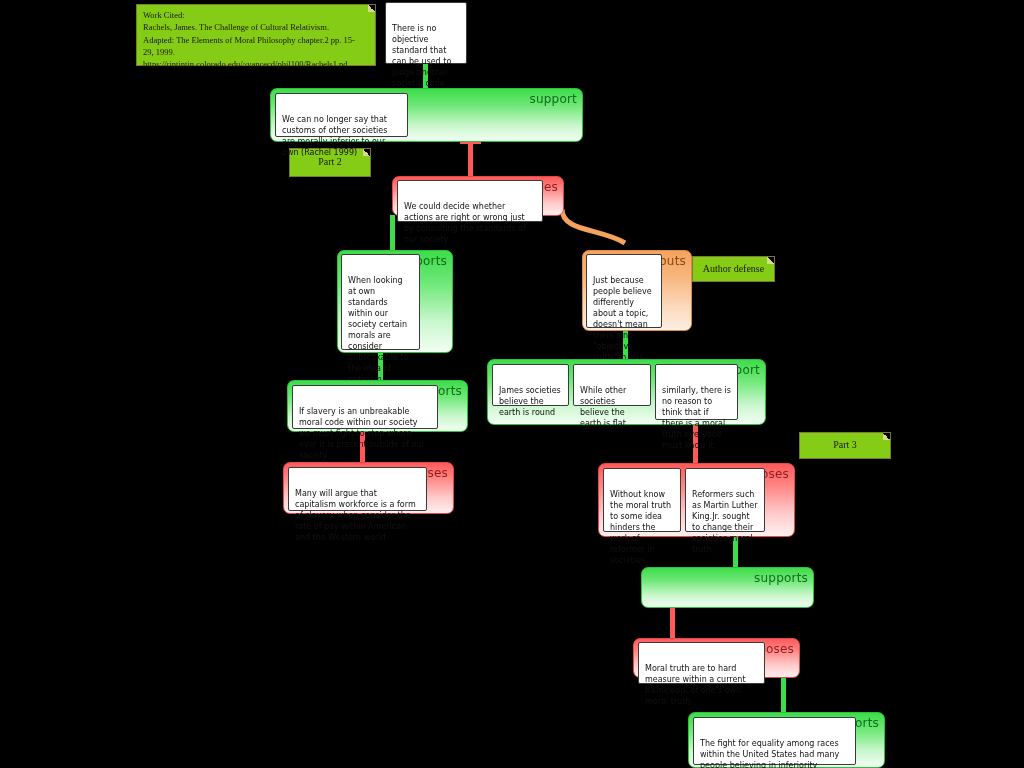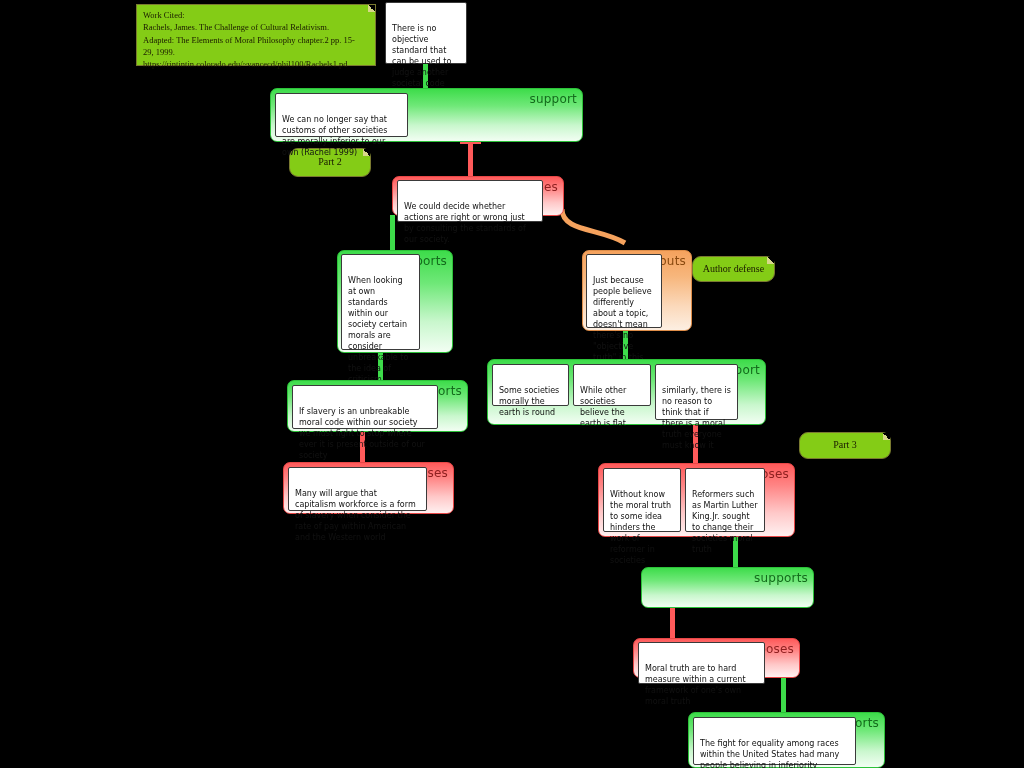--- a/index.html
+++ b/index.html
@@ -7,21 +7,21 @@
   body{width:1024px;height:768px;overflow:hidden;font-family:"Liberation Sans",sans-serif;}
   #canvas{position:relative;width:1024px;height:768px;background:#000;}
 
   
   .sticky{position:absolute;background:#84cc16;border:1px solid #7a7a30;
           color:#1a1a00;font-size:8.5px;line-height:1.45;padding:4px 6px;
           box-sizing:border-box;font-family:Liberation Serif, serif;}
   .sticky .fold{position:absolute;top:0;right:0;width:7px;height:7px;
           background:linear-gradient(225deg,#000 0 50%,#d8d88a 50% 100%);}
   .sticky.center{display:flex;align-items:center;justify-content:center;
-          font-size:10px;text-align:center;border-radius:9px;}
+          font-size:10px;text-align:center;}
   .cite-line{white-space:nowrap;}
 
   
   .grp{position:absolute;box-sizing:border-box;border-radius:7px;
        padding:5px 5px 5px 5px;}
   .grp.support{background:linear-gradient(180deg,#3ddc4a 0%,#6fe878 32%,#c9f7cd 70%,#f2fef3 100%);
                border:1px solid #2cc239;}
   .grp.oppose{background:linear-gradient(180deg,#ff5a5a 0%,#ff8585 30%,#ffc9c9 68%,#fff0f0 100%);
               border:1px solid #e84747;}
   .grp.rebut{background:linear-gradient(180deg,#f5a25d 0%,#f7b67c 32%,#fbd9bb 70%,#fdefe2 100%);
@@ -125,21 +125,21 @@
     <span class="tag">rebuts</span>
   </div>
   <div class="card" style="left:586px;top:254px;width:76px;height:74px;">
     <span>Just because people believe differently about a topic, doesn't mean there's no "objective truth" in this topic.</span>
   </div>
 
   <div class="grp support" style="left:487px;top:359px;width:279px;height:66px;">
     <span class="tag">support</span>
   </div>
   <div class="card" style="left:492px;top:364px;width:77px;height:38px;">
-    <span>Some societies morally the earth is round</span>
+    <span>James societies believe the earth is round</span>
   </div>
   <div class="card" style="left:573px;top:364px;width:78px;height:38px;">
     <span>While other societies believe the earth is flat</span>
   </div>
   <div class="card" style="left:655px;top:364px;width:83px;height:56px;">
     <span>similarly, there is no reason to think that if there is a moral truth everyone must know it</span>
   </div>
 
   <div class="grp support" style="left:287px;top:380px;width:181px;height:52px;">
     <span class="tag">supports</span>

